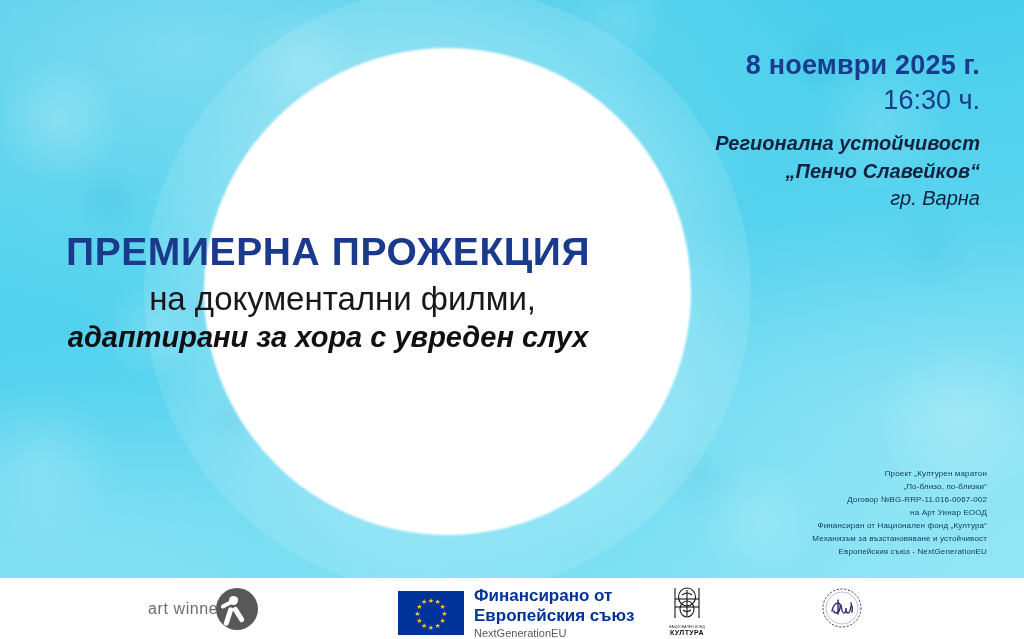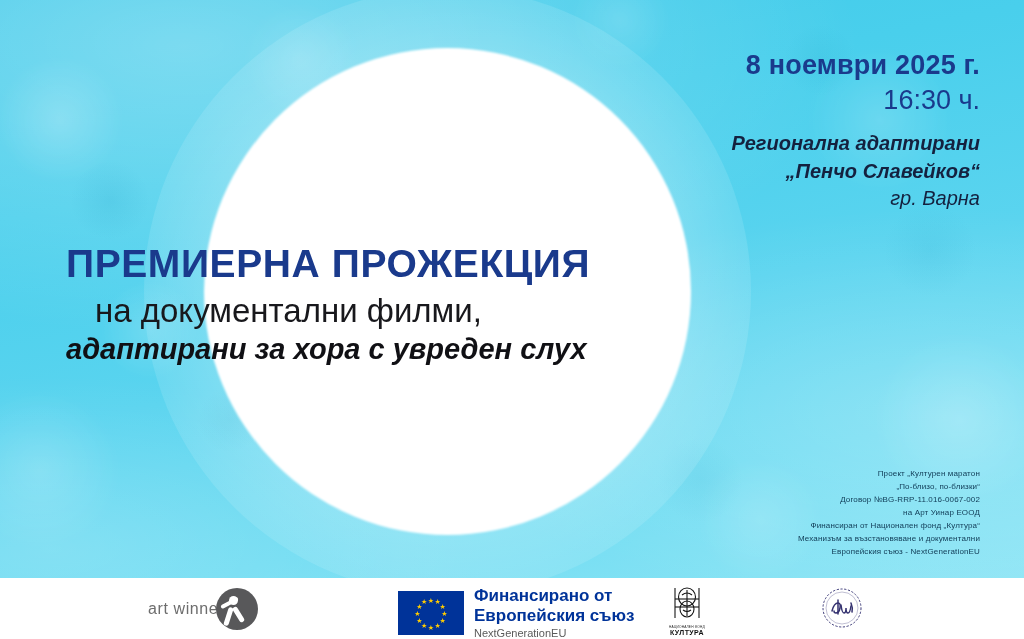--- a/index.html
+++ b/index.html
@@ -117,21 +117,22 @@
     white-space: nowrap;
   }
   .venue .city {
     font-weight: normal;
   }
 
   
   .title-block {
     position: absolute;
     left: 66px;
-    top: 244px;
+    top: 232px;
+    text-align: center;
   }
   .headline {
     font-size: 39px;
     font-weight: bold;
     letter-spacing: 0.6px;
     color: #1a3a8c;
     line-height: 1.05;
     white-space: nowrap;
   }
   .subline1 {
@@ -149,21 +150,21 @@
     font-weight: bold;
     font-style: italic;
     color: #101014;
     line-height: 1.15;
     white-space: nowrap;
   }
 
   
   .finetext {
     position: absolute;
-    right: 44px;
+    right: 37px;
     top: 468px;
     text-align: right;
     font-size: 8px;
     line-height: 1.62;
     color: #0f3a55;
     letter-spacing: 0.15px;
     white-space: nowrap;
   }
 
   
@@ -312,39 +313,39 @@
   <div class="bg-sky"></div>
   <div class="bg-mottle-a"></div>
   <div class="bg-mottle-b"></div>
   <div class="sun-glow"></div>
   <div class="sun-disc"></div>
 
   <div class="info-block">
     <div class="date-line">8 ноември 2025 г.</div>
     <div class="time-line">16:30 ч.</div>
     <div class="venue">
-      <div>Регионална адаптирани</div>
+      <div>Регионална устойчивост</div>
       <div>„Пенчо Славейков“</div>
       <div class="city">гр. Варна</div>
     </div>
   </div>
 
   <div class="title-block">
     <div class="headline">ПРЕМИЕРНА ПРОЖЕКЦИЯ</div>
     <div class="subline1">на документални филми,</div>
     <div class="subline2">адаптирани за хора с увреден слух</div>
   </div>
 
   <div class="finetext">
     <div>Проект „Културен маратон</div>
     <div>„По-близо, по-близки“</div>
     <div>Договор №BG-RRP-11.016-0067-002</div>
     <div>на Арт Уинар ЕООД</div>
     <div>Финансиран от Национален фонд „Култура“</div>
-    <div>Механизъм за възстановяване и документални</div>
+    <div>Механизъм за възстановяване и устойчивост</div>
     <div>Европейския съюз - NextGenerationEU</div>
   </div>
 
   <div class="footer">
     <div class="logo-row">
 
       <div class="logo logo-artwinner">
         <span class="aw-text">art winner</span>
         <span class="aw-mark">
           <span class="runner-swoosh"></span>

